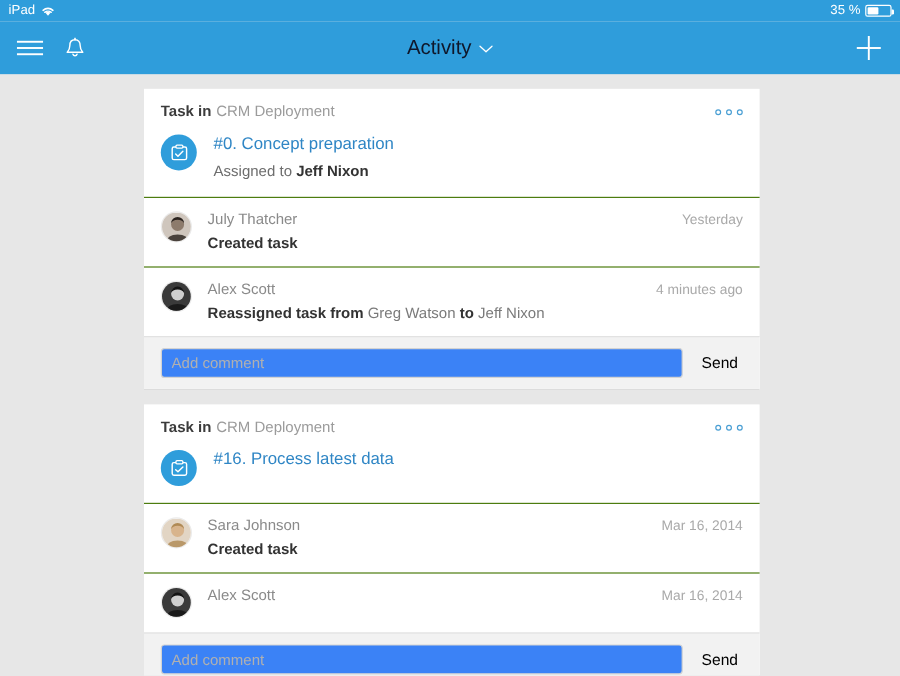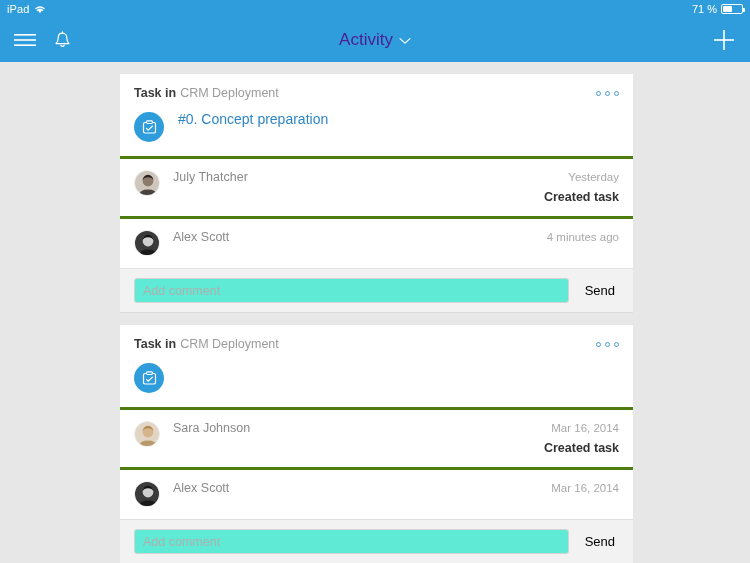--- a/index.html
+++ b/index.html
@@ -40,21 +40,21 @@
 
   
   .navbar {
     height: 44px; background: #2f9ddb; display: flex; align-items: center;
     padding: 0 14px; position: relative;
   }
   .nav-left { display: flex; align-items: center; gap: 18px; }
   .icon-btn { cursor: pointer; display: flex; align-items: center; justify-content: center; }
   .nav-title {
     position: absolute; left: 0; right: 0; text-align: center;
-    color: #4c1d95; font-size: 17px; pointer-events: none;
+    color: #0f172a; font-size: 17px; pointer-events: none;
     display: flex; align-items: center; justify-content: center; gap: 6px;
   }
   .nav-title .label { cursor: pointer; pointer-events: auto; }
   .nav-right { margin-left: auto; position: relative; z-index: 2; }
 
   
   .content {
     position: absolute; top: 62px; left: 0; right: 0; bottom: 0;
     background: #e7e7e7; overflow: hidden;
   }
@@ -82,41 +82,40 @@
     flex: 0 0 30px; display: flex; align-items: center; justify-content: center;
     margin-top: 2px;
   }
   .task-body { margin-left: 14px; padding-top: 1px; }
   .task-title { font-size: 14px; color: #2f86c5; margin-bottom: 9px; cursor: pointer; text-align: center; }
   .task-assign { font-size: 12.5px; color: #6d6d6d; }
   .task-assign b { color: #333333; font-weight: bold; }
 
   .act-row {
     display: flex; padding: 11px 14px 12px 14px;
-    border-top: 3px solid #4d7c0f;
-    text-align: right;
+    border-top: 1px solid #4d7c0f;
   }
   .avatar {
     width: 26px; height: 26px; border-radius: 50%; flex: 0 0 26px;
     overflow: hidden; border: 1px solid #ebebeb; position: relative;
   }
   .act-body { margin-left: 13px; flex: 1; }
   .act-line1 { display: flex; align-items: baseline; }
   .act-name { font-size: 12.5px; color: #8a8a8a; }
   .act-time { margin-left: auto; font-size: 11.5px; color: #a9a9a9; }
   .act-text { font-size: 12.5px; color: #333333; font-weight: bold; margin-top: 6px; }
   .act-text span.norm { font-weight: normal; color: #7a7a7a; }
 
   .comment-row {
     display: flex; align-items: center; gap: 12px;
     background: #f2f2f2; padding: 9px 14px;
     border-top: 1px solid #e2e2e2;
   }
   .comment-input {
-    flex: 1; height: 25px; background: #5eead4;
+    flex: 1; height: 25px; background: #3b82f6;
     border: 1px solid #d3d3d3; border-radius: 3px;
     font-size: 12.5px; color: #333; padding: 0 8px;
     font-family: "Liberation Sans", sans-serif; outline: none;
   }
   .comment-input::placeholder { color: #b0b0b0; }
   .send-btn {
     font-size: 13px; color: #000000; cursor: pointer;
     background: none; border: none; font-family: "Liberation Sans", sans-serif;
     padding: 0 4px;
   }
@@ -131,21 +130,21 @@
       <span class="sb-device">iPad</span>
       <span class="wifi">
         <svg width="12" height="10" viewBox="0 0 12 10">
           <path d="M6 9.2 L3.9 6.6 A3.3 3.3 0 0 1 8.1 6.6 Z" fill="#ffffff"></path>
           <path d="M1.9 4.6 A6 6 0 0 1 10.1 4.6" stroke="#ffffff" stroke-width="1.3" fill="none" stroke-linecap="round"></path>
           <path d="M3.3 6.3 A4 4 0 0 1 8.7 6.3" stroke="#ffffff" stroke-width="1.2" fill="none" stroke-linecap="round"></path>
         </svg>
       </span>
     </div>
     <div class="sb-right">
-      <span>71 %</span>
+      <span>35 %</span>
       <span class="battery">
         <span class="fill" id="battery-fill" style="width: 9px;"></span>
       </span>
     </div>
   </div>
 
   <div class="navbar">
     <div class="nav-left">
       <span class="icon-btn">
         <svg width="22" height="16" viewBox="0 0 22 16">
@@ -197,20 +196,21 @@
           <div class="task-row">
             <span class="task-icon">
               <svg width="17" height="17" viewBox="0 0 17 17">
                 <rect x="2.5" y="3.5" width="12" height="10.5" rx="1.4" fill="none" stroke="#ffffff" stroke-width="1.2"></rect>
                 <rect x="5.6" y="1.9" width="5.8" height="2.6" rx="0.9" fill="#2f9ddb" stroke="#ffffff" stroke-width="1.1"></rect>
                 <path d="M5.4 9.4 L7.3 11.2 L11.4 7.1" fill="none" stroke="#ffffff" stroke-width="1.2" stroke-linecap="round" stroke-linejoin="round"></path>
               </svg>
             </span>
             <div class="task-body">
               <div class="task-title">#0. Concept preparation</div>
+              <div class="task-assign">Assigned to <b>Jeff Nixon</b></div>
             </div>
           </div>
           <div class="act-row">
             <span class="avatar"><svg width="26" height="26" viewBox="0 0 26 26">
                 <rect width="26" height="26" fill="#cfc6bd"></rect>
                 <circle cx="13" cy="10" r="5.4" fill="#8d7b6c"></circle>
                 <path d="M7.6 9.2 a5.4 5.4 0 0 1 10.8 0 q-1.2 -3 -5.4 -3 q-4.2 0 -5.4 3 z" fill="#2b2420"></path>
                 <path d="M3.5 26 q0 -7.6 9.5 -7.6 q9.5 0 9.5 7.6 z" fill="#2b2420" opacity="0.82"></path>
               </svg></span>
             <div class="act-body">
@@ -226,20 +226,21 @@
                 <rect width="26" height="26" fill="#3a3a3a"></rect>
                 <circle cx="13" cy="10" r="5.4" fill="#cfcfcf"></circle>
                 <path d="M7.6 9.2 a5.4 5.4 0 0 1 10.8 0 q-1.2 -3 -5.4 -3 q-4.2 0 -5.4 3 z" fill="#141414"></path>
                 <path d="M3.5 26 q0 -7.6 9.5 -7.6 q9.5 0 9.5 7.6 z" fill="#141414" opacity="0.82"></path>
               </svg></span>
             <div class="act-body">
               <div class="act-line1">
                 <span class="act-name">Alex Scott</span>
                 <span class="act-time">4 minutes ago</span>
               </div>
+              <div class="act-text"><b>Reassigned task from</b> <span class="norm">Greg Watson</span> <b>to</b> <span class="norm">Jeff Nixon</span></div>
             </div>
           </div>
           <div class="comment-row">
             <input class="comment-input" type="text" placeholder="Add comment" value="" style="">
             <button class="send-btn">Send</button>
           </div>
         </div>
         <div class="card">
           <div class="card-head">
             <span class="ttl">Task in</span>
@@ -252,20 +253,21 @@
           </div>
           <div class="task-row">
             <span class="task-icon">
               <svg width="17" height="17" viewBox="0 0 17 17">
                 <rect x="2.5" y="3.5" width="12" height="10.5" rx="1.4" fill="none" stroke="#ffffff" stroke-width="1.2"></rect>
                 <rect x="5.6" y="1.9" width="5.8" height="2.6" rx="0.9" fill="#2f9ddb" stroke="#ffffff" stroke-width="1.1"></rect>
                 <path d="M5.4 9.4 L7.3 11.2 L11.4 7.1" fill="none" stroke="#ffffff" stroke-width="1.2" stroke-linecap="round" stroke-linejoin="round"></path>
               </svg>
             </span>
             <div class="task-body">
+              <div class="task-title">#16. Process latest data</div>
             </div>
           </div>
           <div class="act-row">
             <span class="avatar"><svg width="26" height="26" viewBox="0 0 26 26">
                 <rect width="26" height="26" fill="#e2d5c4"></rect>
                 <circle cx="13" cy="10" r="5.4" fill="#d8b48c"></circle>
                 <path d="M7.6 9.2 a5.4 5.4 0 0 1 10.8 0 q-1.2 -3 -5.4 -3 q-4.2 0 -5.4 3 z" fill="#b08a55"></path>
                 <path d="M3.5 26 q0 -7.6 9.5 -7.6 q9.5 0 9.5 7.6 z" fill="#b08a55" opacity="0.82"></path>
               </svg></span>
             <div class="act-body">

